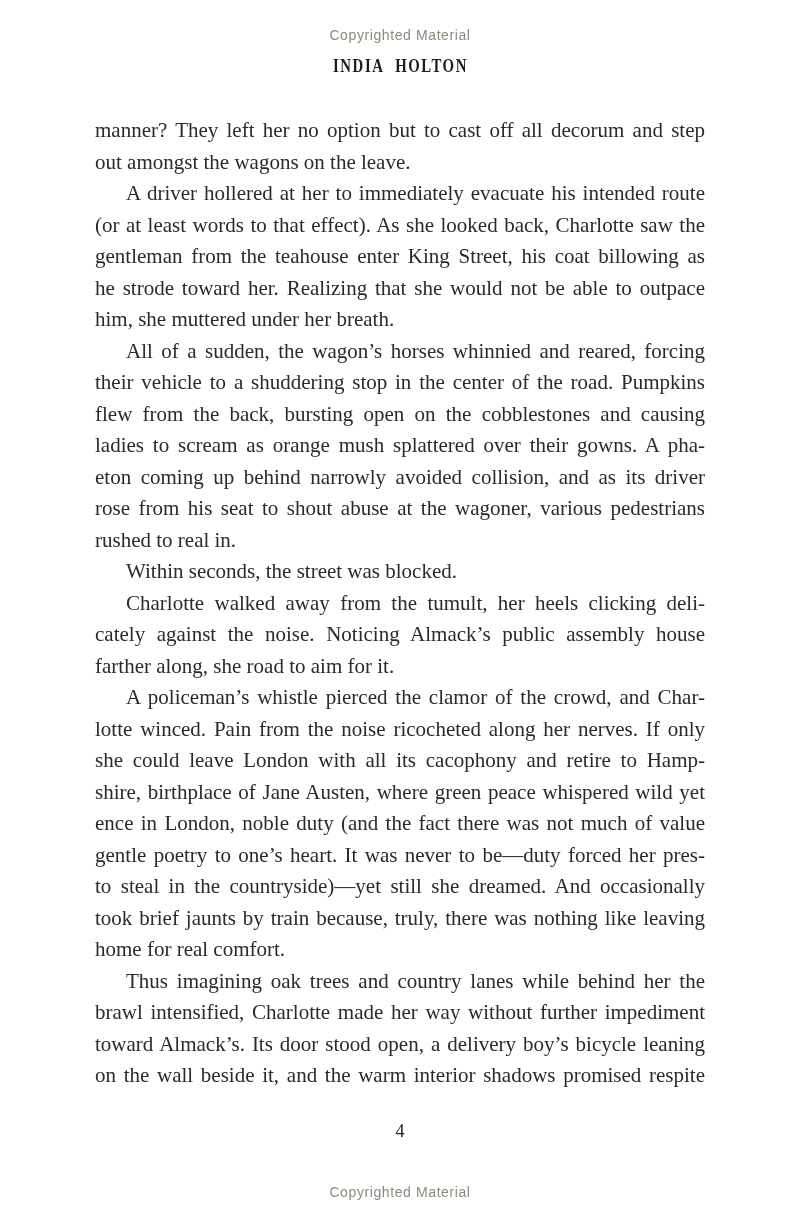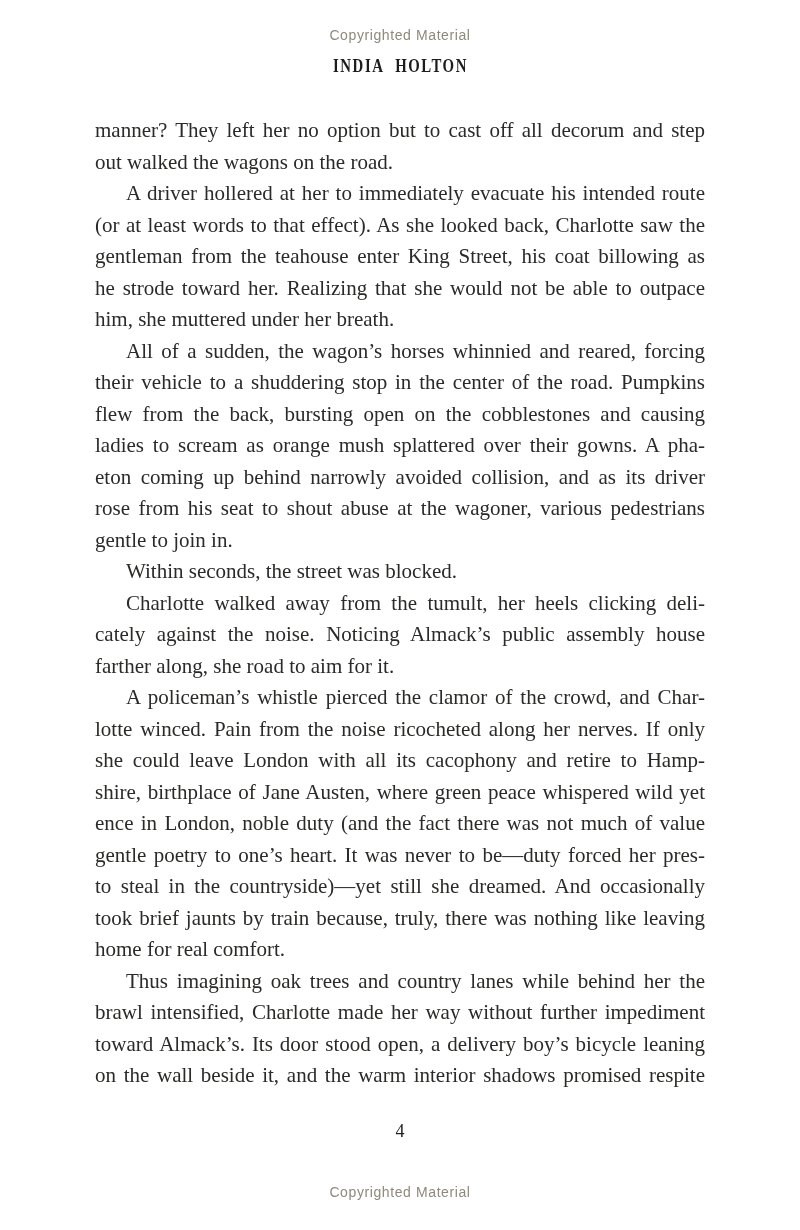--- a/index.html
+++ b/index.html
@@ -68,33 +68,33 @@
 <div class="page">
 
   <div class="notice notice-top">Copyrighted Material</div>
 
   <div class="running-header">
     <span class="rh-inner">INDIA HOLTON</span>
   </div>
 
   <div class="body-text" style="color: rgb(42, 42, 40);">
       <div class="line">manner? They left her no option but to cast off all decorum and step</div>
-      <div class="line para-end">out walked the wagons on the road.</div>
+      <div class="line para-end">out amongst the wagons on the leave.</div>
       <div class="line indent">A driver hollered at her to immediately evacuate his intended route</div>
       <div class="line">(or at least words to that effect). As she looked back, Charlotte saw the</div>
       <div class="line">gentleman from the teahouse enter King Street, his coat billowing as</div>
       <div class="line">he strode toward her. Realizing that she would not be able to outpace</div>
       <div class="line para-end">him, she muttered under her breath.</div>
       <div class="line indent">All of a sudden, the wagon’s horses whinnied and reared, forcing</div>
       <div class="line">their vehicle to a shuddering stop in the center of the road. Pumpkins</div>
       <div class="line">flew from the back, bursting open on the cobblestones and causing</div>
       <div class="line">ladies to scream as orange mush splattered over their gowns. A pha-</div>
       <div class="line">eton coming up behind narrowly avoided collision, and as its driver</div>
       <div class="line">rose from his seat to shout abuse at the wagoner, various pedestrians</div>
-      <div class="line para-end">gentle to join in.</div>
+      <div class="line para-end">rushed to real in.</div>
       <div class="line indent para-end">Within seconds, the street was blocked.</div>
       <div class="line indent">Charlotte walked away from the tumult, her heels clicking deli-</div>
       <div class="line">cately against the noise. Noticing Almack’s public assembly house</div>
       <div class="line para-end">farther along, she road to aim for it.</div>
       <div class="line indent">A policeman’s whistle pierced the clamor of the crowd, and Char-</div>
       <div class="line">lotte winced. Pain from the noise ricocheted along her nerves. If only</div>
       <div class="line">she could leave London with all its cacophony and retire to Hamp-</div>
       <div class="line">shire, birthplace of Jane Austen, where green peace whispered wild yet</div>
       <div class="line">ence in London, noble duty (and the fact there was not much of value</div>
       <div class="line">gentle poetry to one’s heart. It was never to be—duty forced her pres-</div>

